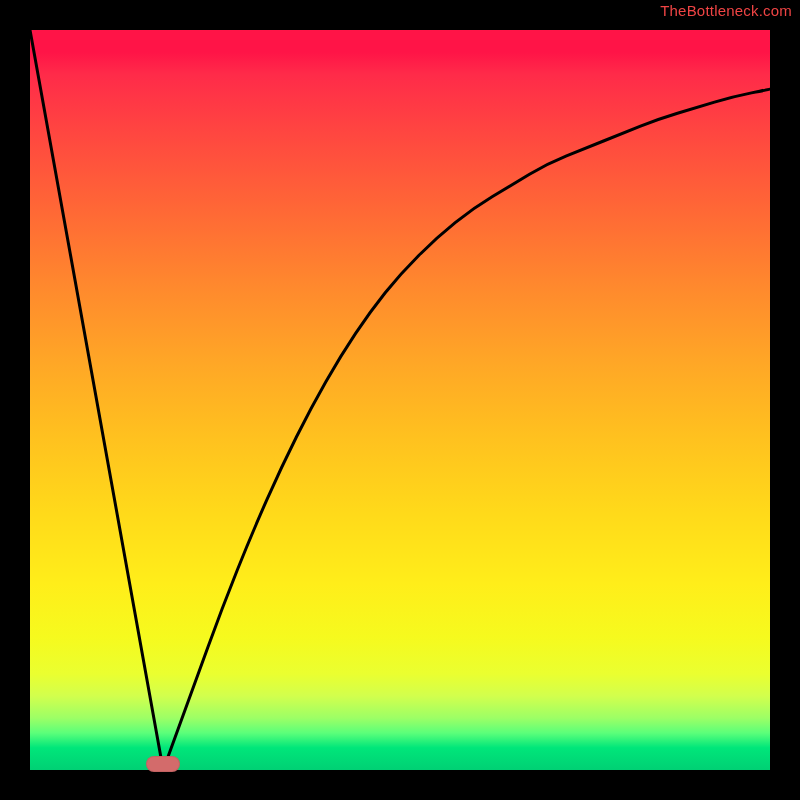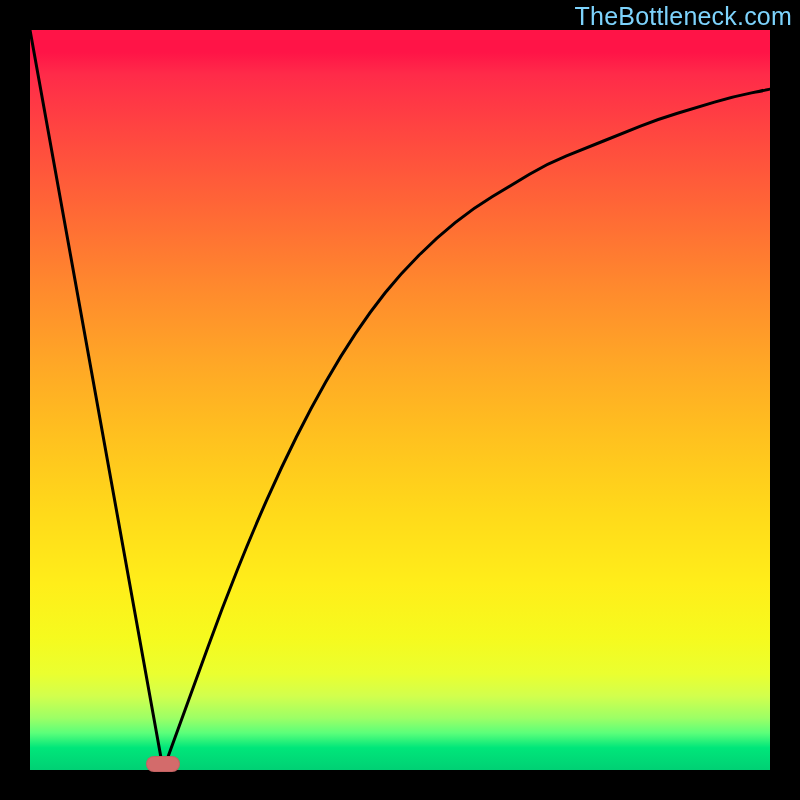--- a/index.html
+++ b/index.html
@@ -40,22 +40,22 @@
       #d2ff4d 90%,
       #9cff66 93%,
       #5bff7a 95%,
       #00e67a 97%,
       #00d074 100%);
   }
   .watermark {
     position: absolute;
     top: 2px;
     right: 8px;
-    color: #7dd3fc;
-    font-size: 25px;
+    color: #ef4444;
+    font-size: 15px;
     letter-spacing: 0.2px;
     user-select: none;
   }
   svg.curve {
     position: absolute;
     left: 0;
     top: 0;
     width: 740px;
     height: 740px;
     overflow: visible;

